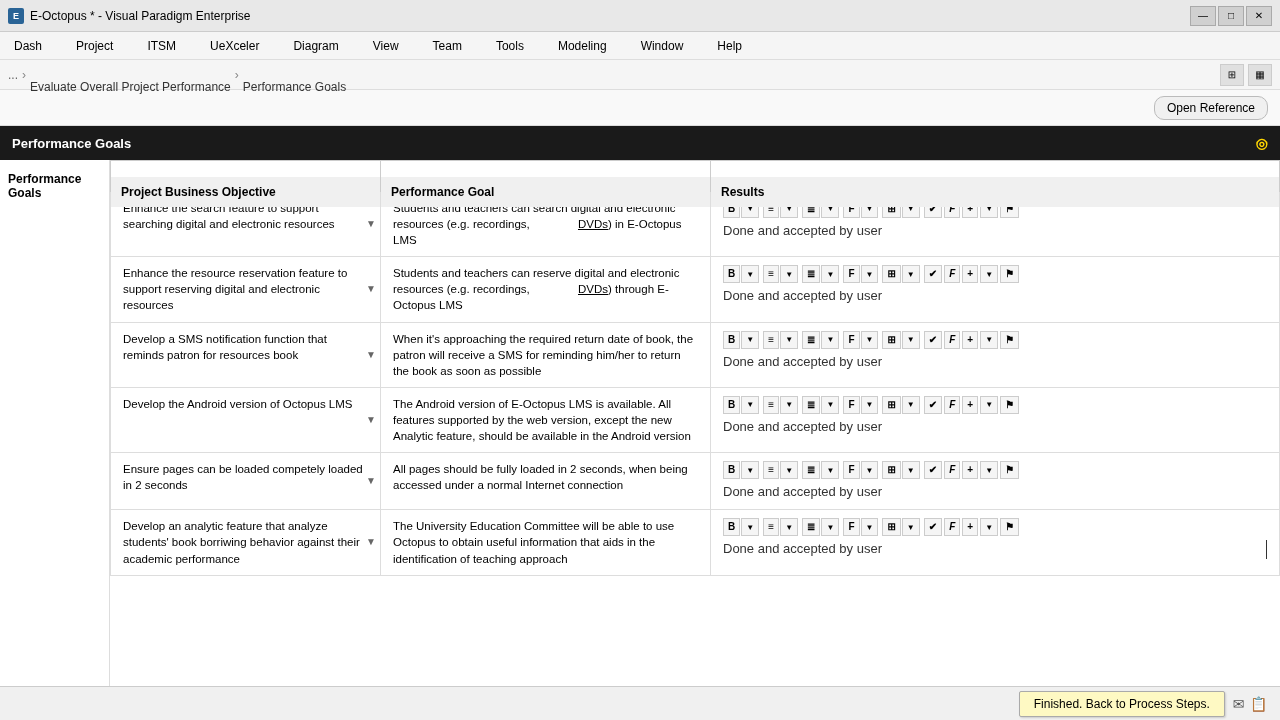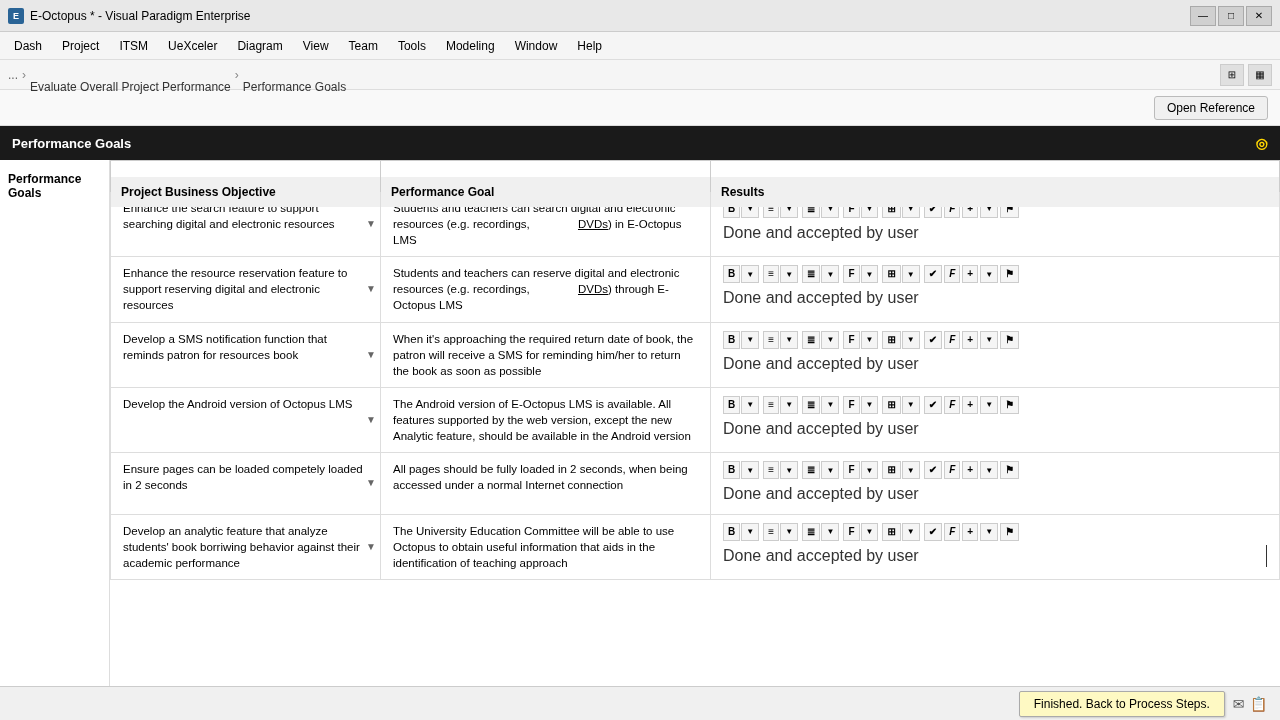--- a/index.html
+++ b/index.html
@@ -21,21 +21,21 @@
     .title-bar-btn { width: 26px; height: 20px; background: #d0d0d0; border: 1px solid #aaa; display: flex; align-items: center; justify-content: center; cursor: pointer; font-size: 10px; }
 
     
     .menu-bar {
       background: #f5f5f5;
       height: 28px;
       display: flex;
       align-items: center;
       padding: 0 4px;
       border-bottom: 1px solid #ddd;
-      gap: 0;
+      gap: 14px;
     }
     .menu-item {
       padding: 4px 10px;
       cursor: pointer;
       font-size: 12px;
       border-radius: 2px;
     }
 
     
     .breadcrumb-bar {
@@ -63,21 +63,21 @@
       justify-content: flex-end;
       padding: 0 12px;
       border-bottom: 1px solid #ddd;
     }
     .open-ref-btn {
       background: #f0f0f0;
       border: 1px solid #bbb;
       padding: 4px 12px;
       cursor: pointer;
       font-size: 12px;
-      border-radius: 3px;
+      border-radius: 10px;
     }
 
     
     .section-header {
       background: #1a1a1a;
       color: white;
       height: 34px;
       display: flex;
       align-items: center;
       padding: 0 12px;
@@ -169,21 +169,21 @@
       font-weight: bold;
       cursor: pointer;
       min-width: 16px;
       height: 18px;
       display: flex;
       align-items: center;
       justify-content: center;
     }
     .toolbar-dropdown { font-size: 8px; }
 
-    .status-text { font-size: 16px; color: #333; }
+    .status-text { font-size: 13px; color: #333; }
     .cursor-blink { border-right: 1px solid #333; }
 
     
     .bottom-bar {
       background: #f0f0f0;
       height: 34px;
       display: flex;
       align-items: center;
       justify-content: flex-end;
       padding: 0 12px;

